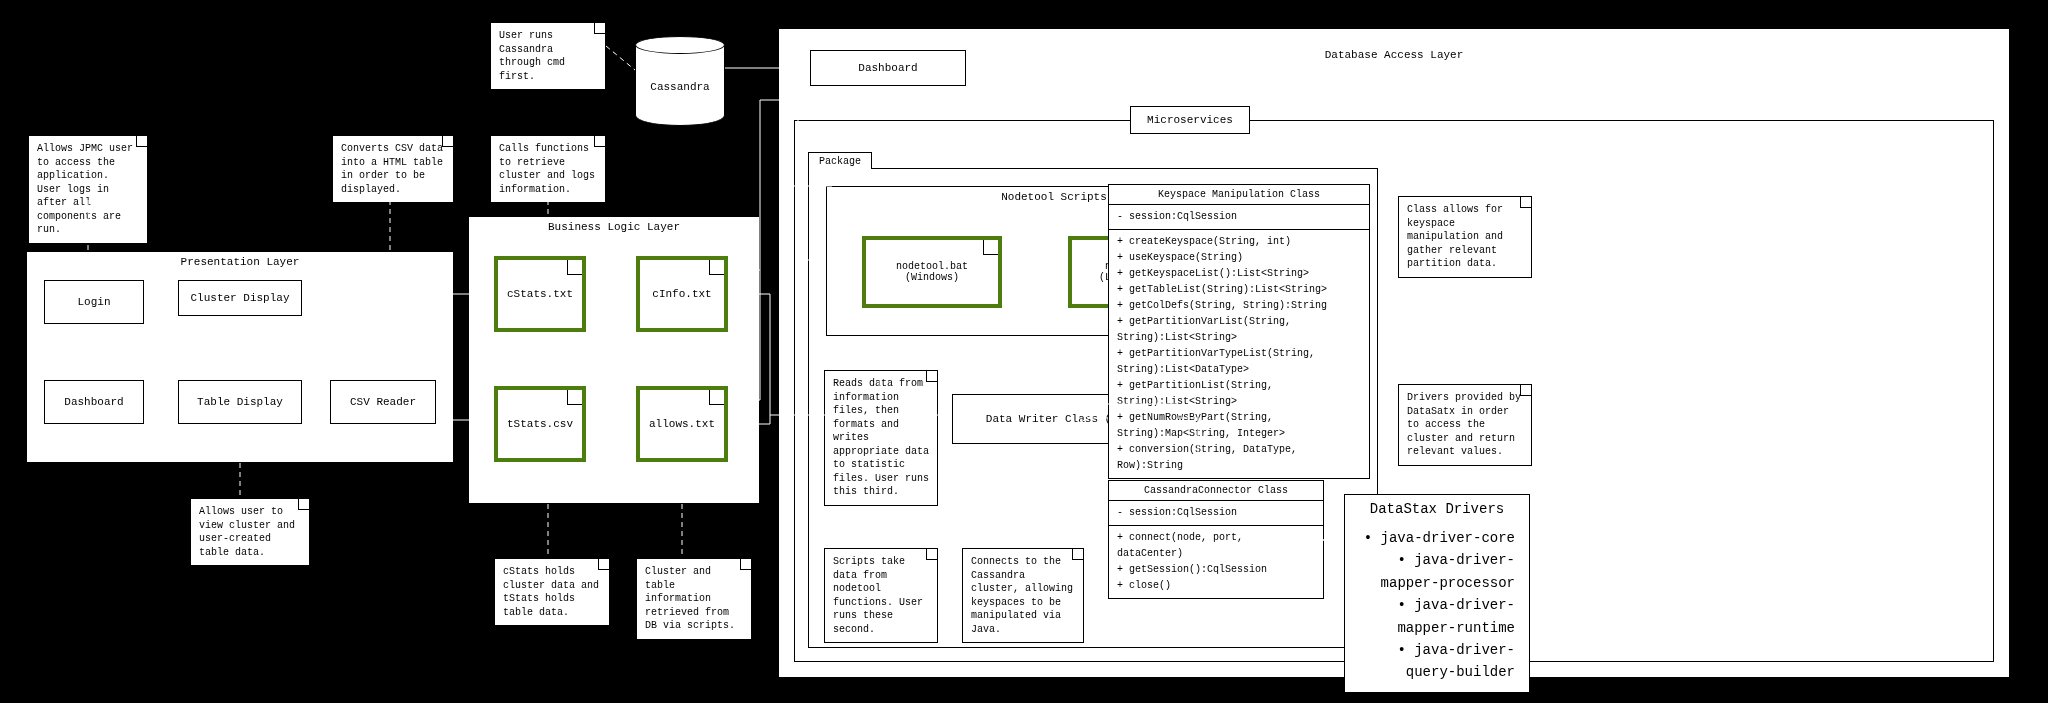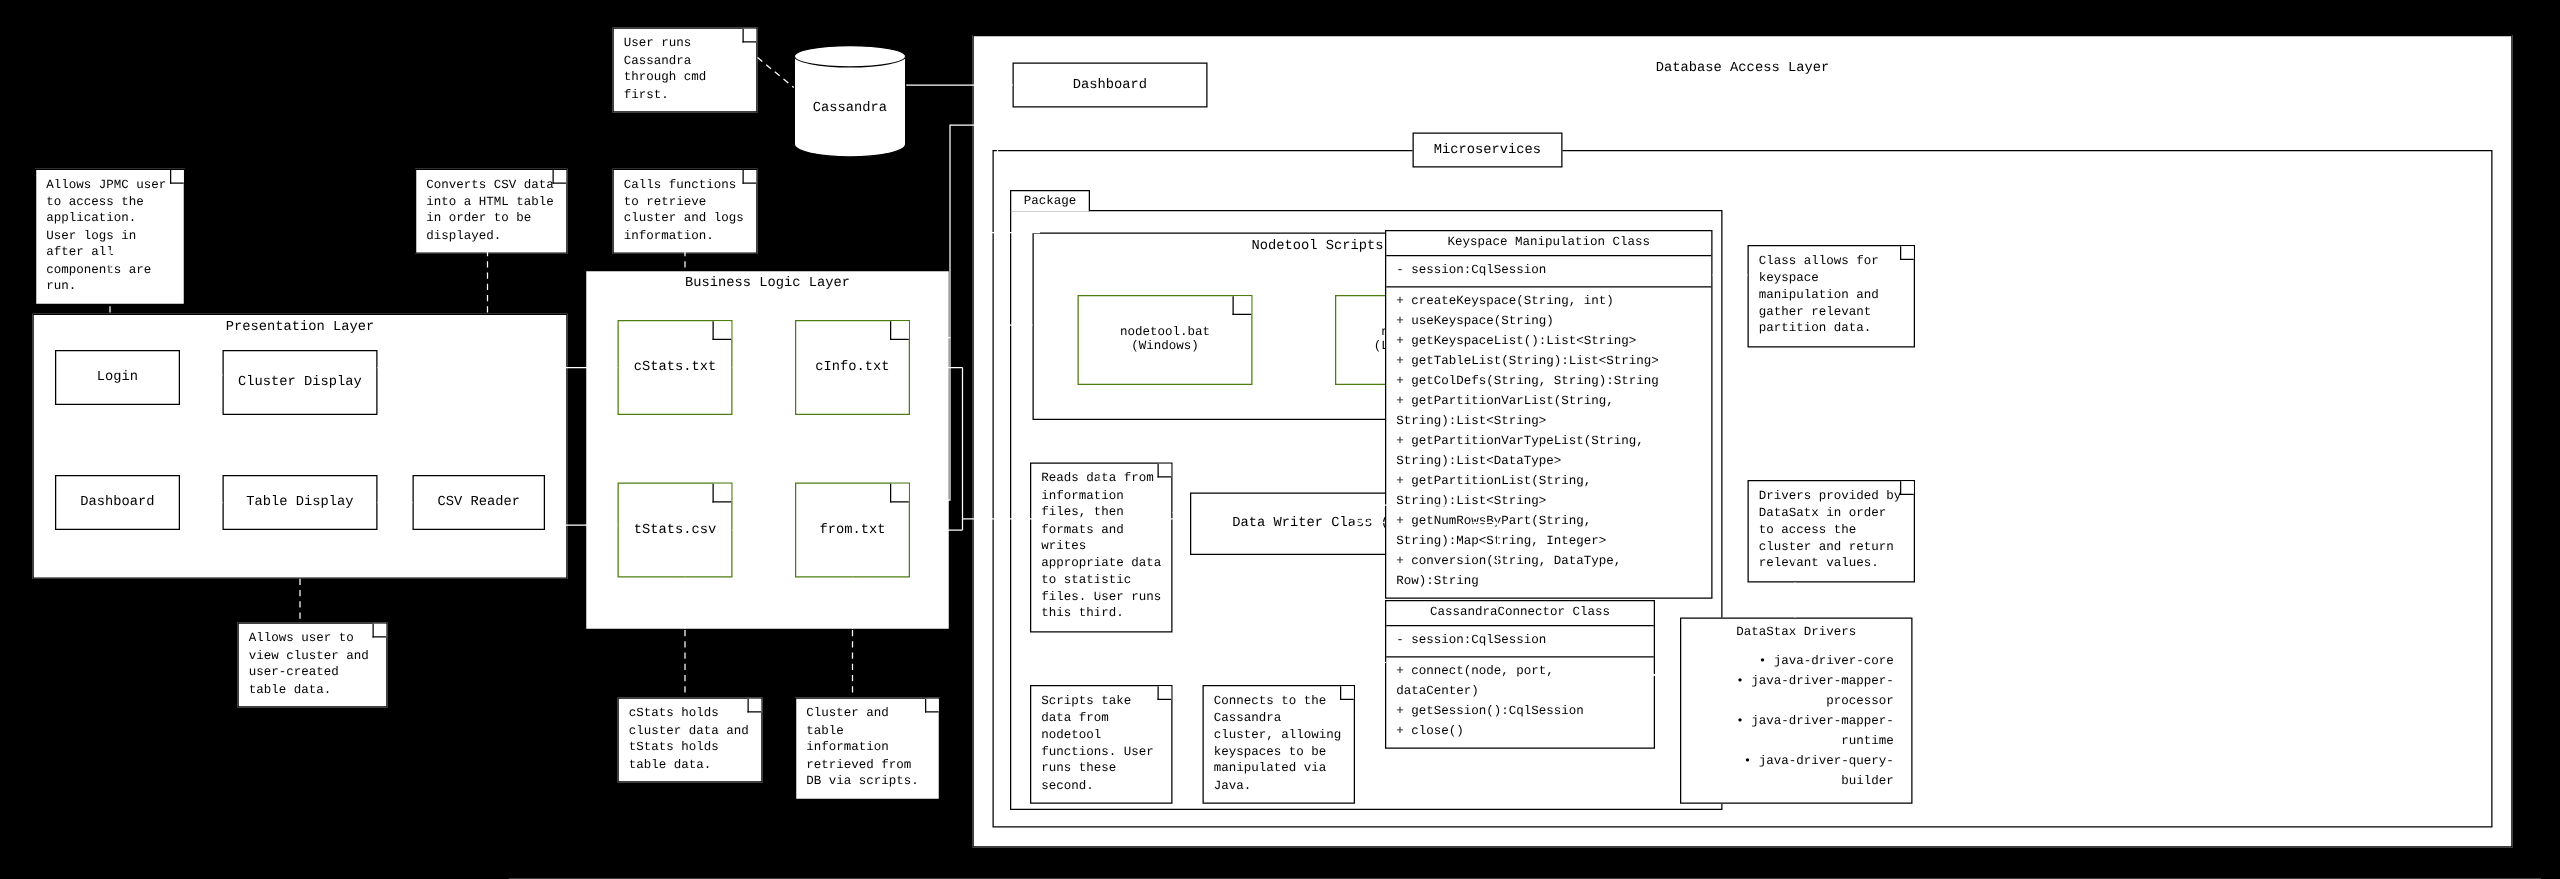--- a/index.html
+++ b/index.html
@@ -52,21 +52,21 @@
     right: 0;
     width: 10px;
     height: 10px;
     border-left: 1px solid #000;
     border-bottom: 1px solid #000;
     background: #fff;
   }
   .filebox {
     position: absolute;
     background: #fff;
-    border: 1px solid #4d7c0f;
+    border: 4px solid #4d7c0f;
     display: flex;
     align-items: center;
     justify-content: center;
     text-align: center;
   }
   .filebox::before {
     content: "";
     position: absolute;
     top: 0;
     right: 0;
@@ -110,21 +110,21 @@
   .classbox .sect {
     border-bottom: 1px solid #000;
     padding: 4px 8px;
     line-height: 1.6;
   }
   .classbox .sect:last-child { border-bottom: none; }
   .driverbox {
     position: absolute;
     background: #fff;
     border: 1px solid #000;
-    font-size: 10px;
+    font-size: 14px;
   }
   .driverbox .title {
     text-align: center;
     padding: 6px;
   }
   .driverbox .list {
     padding: 4px 14px 8px;
     line-height: 1.6;
     text-align: right;
   }
@@ -172,33 +172,33 @@
     <span style="position:relative; top:6px;">Cassandra</span>
   </div>
 
   <div class="note" style="left:490px; top:135px; width:116px;">Calls functions to retrieve cluster and logs information.</div>
 
   <div class="frame" style="left:26px; top:251px; width:428px; height:212px;">
     <div class="frame-title">Presentation Layer</div>
   </div>
   <div class="box" style="left:44px; top:280px; width:100px; height:44px;">Login</div>
   <div class="box" style="left:44px; top:380px; width:100px; height:44px;">Dashboard</div>
-  <div class="box" style="left:178px; top:280px; width:124px; height:52px;">Cluster Display</div>
+  <div class="box" style="left:178px; top:280px; width:124px; height:36px;">Cluster Display</div>
   <div class="box" style="left:178px; top:380px; width:124px; height:44px;">Table Display</div>
   <div class="box" style="left:330px; top:380px; width:106px; height:44px;">CSV Reader</div>
 
   <div class="note" style="left:190px; top:498px; width:120px;">Allows user to view cluster and user-created table data.</div>
 
   <div class="frame" style="left:468px; top:216px; width:292px; height:288px;">
     <div class="frame-title">Business Logic Layer</div>
   </div>
   <div class="filebox" style="left:494px; top:256px; width:92px; height:76px;">cStats.txt</div>
   <div class="filebox" style="left:636px; top:256px; width:92px; height:76px;">cInfo.txt</div>
   <div class="filebox" style="left:494px; top:386px; width:92px; height:76px;">tStats.csv</div>
-  <div class="filebox" style="left:636px; top:386px; width:92px; height:76px;">from.txt</div>
+  <div class="filebox" style="left:636px; top:386px; width:92px; height:76px;">allows.txt</div>
 
   <div class="note" style="left:494px; top:558px; width:116px;">cStats holds cluster data and tStats holds table data.</div>
   <div class="note" style="left:636px; top:558px; width:116px;">Cluster and table information retrieved from DB via scripts.</div>
 
   <div class="frame" style="left:778px; top:28px; width:1232px; height:650px;">
     <div class="frame-title" style="top:20px;">Database Access Layer</div>
   </div>
 
   <div class="box" style="left:810px; top:50px; width:156px; height:36px;">Dashboard</div>
 

